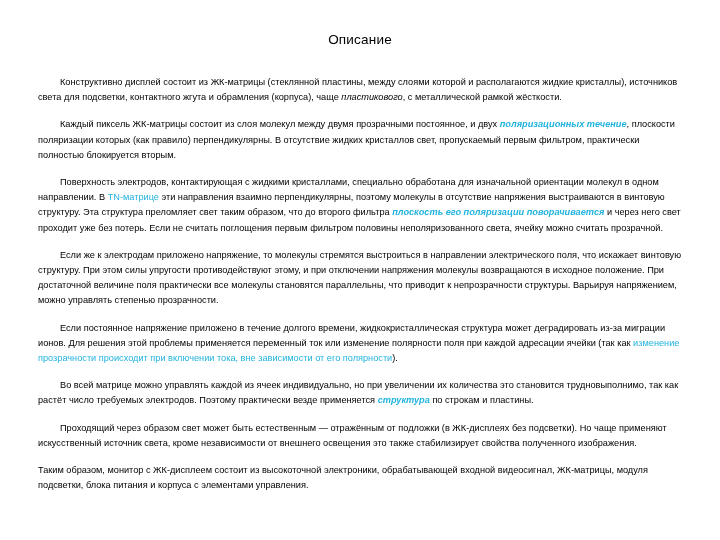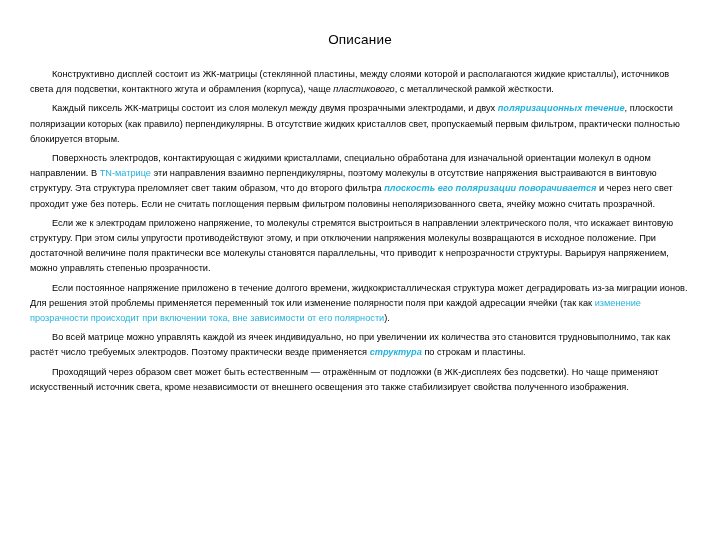--- a/index.html
+++ b/index.html
@@ -38,21 +38,21 @@
     position: absolute;
     top: 63px;
     left: 26px;
     width: 672px;
     font-size: 9.2px;
     line-height: 15.2px;
     color: #000000;
     text-align: left;
   }
   p.para {
-    margin: 4px;
+    margin: 12px;
     padding: 0;
     text-indent: 22px;
   }
   p.para.noindent {
     text-indent: 0;
   }
   .lnk {
     color: #22B3DE;
     font-style: italic;
     font-weight: bold;
@@ -70,21 +70,22 @@
 </head>
 <body>
 
 <div class="slide">
 
   <div class="slide-title">Описание</div>
 
   <div class="body-block">
 
   <p class="para"><span>Конструктивно дисплей состоит из ЖК-матрицы (стеклянной пластины, между слоями которой и располагаются жидкие кристаллы), источников света для подсветки, контактного жгута и обрамления (корпуса), чаще </span><span class="em-i">пластикового</span><span>, с металлической рамкой жёсткости.</span></p>
-      <p class="para"><span>Каждый пиксель ЖК-матрицы состоит из слоя молекул между двумя прозрачными электродами, и двух </span><span class="lnk">поляризационных течение</span><span>, плоскости поляризации которых (как правило) перпендикулярны. В отсутствие жидких кристаллов свет, пропускаемый первым фильтром, практически полностью блокируется вторым.</span></p>
+      <p class="para"><span>Каждый пиксель ЖК-матрицы состоит из слоя молекул между двумя прозрачными постоянное, и двух </span><span class="lnk">поляризационных течение</span><span>, плоскости поляризации которых (как правило) перпендикулярны. В отсутствие жидких кристаллов свет, пропускаемый первым фильтром, практически полностью блокируется вторым.</span></p>
       <p class="para"><span>Поверхность электродов, контактирующая с жидкими кристаллами, специально обработана для изначальной ориентации молекул в одном направлении. В </span><span class="lnk-b">TN-матрице</span><span> эти направления взаимно перпендикулярны, поэтому молекулы в отсутствие напряжения выстраиваются в винтовую структуру. Эта структура преломляет свет таким образом, что до второго фильтра </span><span class="lnk">плоскость его поляризации поворачивается</span><span> и через него свет проходит уже без потерь. Если не считать поглощения первым фильтром половины неполяризованного света, ячейку можно считать прозрачной.</span></p>
       <p class="para"><span>Если же к электродам приложено напряжение, то молекулы стремятся выстроиться в направлении электрического поля, что искажает винтовую структуру. При этом силы упругости противодействуют этому, и при отключении напряжения молекулы возвращаются в исходное положение. При достаточной величине поля практически все молекулы становятся параллельны, что приводит к непрозрачности структуры. Варьируя напряжением, можно управлять степенью прозрачности.</span></p>
       <p class="para"><span>Если постоянное напряжение приложено в течение долгого времени, жидкокристаллическая структура может деградировать из-за миграции ионов. Для решения этой проблемы применяется переменный ток или изменение полярности поля при каждой адресации ячейки (так как </span><span class="lnk-b">изменение прозрачности происходит при включении тока, вне зависимости от его полярности</span><span>).</span></p>
       <p class="para"><span>Во всей матрице можно управлять каждой из ячеек индивидуально, но при увеличении их количества это становится трудновыполнимо, так как растёт число требуемых электродов. Поэтому практически везде применяется </span><span class="lnk">структура</span><span> по строкам и пластины.</span></p>
       <p class="para"><span>Проходящий через образом свет может быть естественным — отражённым от подложки (в ЖК-дисплеях без подсветки). Но чаще применяют искусственный источник света, кроме независимости от внешнего освещения это также стабилизирует свойства полученного изображения.</span></p>
+      <p class="para noindent"><span>Таким образом, монитор с ЖК-дисплеем состоит из высокоточной электроники, обрабатывающей входной видеосигнал, ЖК-матрицы, модуля подсветки, блока питания и корпуса с элементами управления.</span></p>
     </div>
 
 </div>
 
 </body></html>

